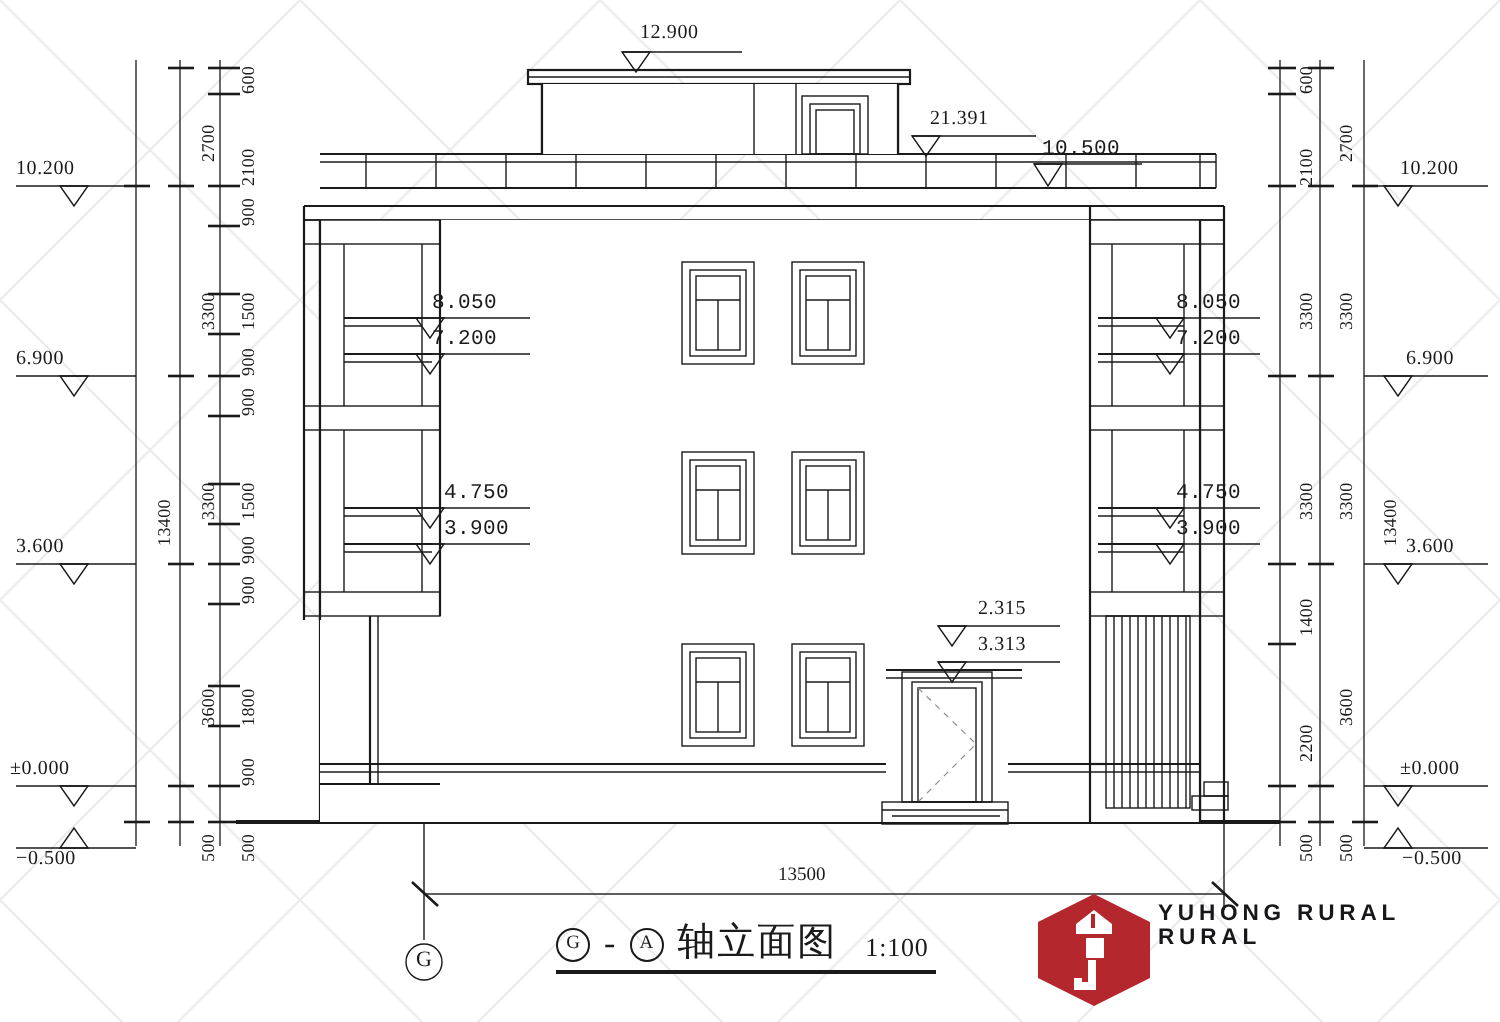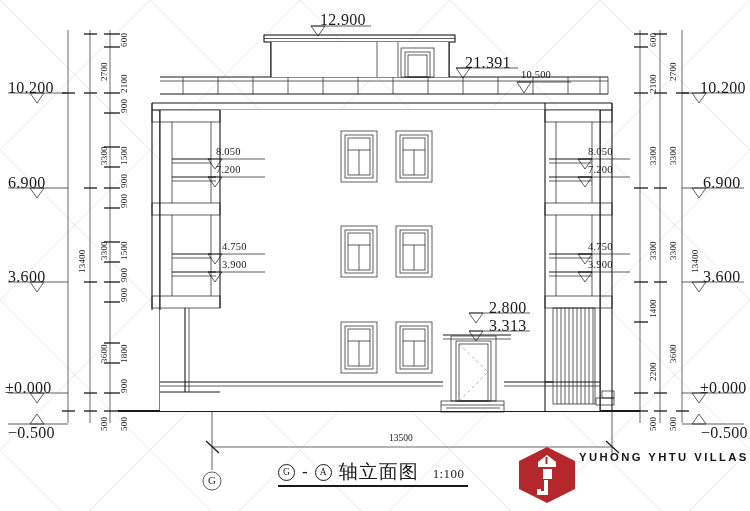--- a/index.html
+++ b/index.html
@@ -30,22 +30,22 @@
   .wm .wmtxt{font-size:12.5px;font-weight:bold;letter-spacing:.5px;color:#cfcfd5;}
   .wm .wmsub{font-size:5.4px;letter-spacing:.9px;color:#d6d6dc;margin-top:1px;}
 
   
   .txt{position:absolute;white-space:nowrap;font-family:"Liberation Serif", serif;}
   .dimv{
     font-size:9px;letter-spacing:.2px;
     transform-origin:0 0;transform:rotate(-90deg);
   }
   .dimh{font-size:9.5px;}
-  .lvl{font-size:16px;letter-spacing:.3px;}
-  .lvl-s{font-size:10.5px;letter-spacing:.2px;}
+  .lvl{font-size:10px;letter-spacing:.3px;}
+  .lvl-s{font-size:10.5px;letter-spacing:.2px;font-family:Liberation Mono, monospace;}
 
   
   #titlewrap{position:absolute;left:278px;top:462px;display:flex;align-items:flex-end;gap:7px;}
   .axcirc{
     width:15px;height:15px;border:1px solid #1a1a1a;border-radius:50%;
     display:flex;align-items:center;justify-content:center;
     font-size:9.5px;line-height:1;font-family:"Liberation Serif", serif;
   }
   #titlezh{font-size:19px;font-family:"DejaVu Sans", sans-serif;letter-spacing:1px;line-height:1;}
   #titledash{font-size:17px;line-height:1;padding-bottom:1px;}
@@ -749,21 +749,21 @@
   <div class="txt lvl-s" style="left:216px;top:146px;">8.050</div>
   <div class="txt lvl-s" style="left:216px;top:164px;">7.200</div>
   <div class="txt lvl-s" style="left:222px;top:241px;">4.750</div>
   <div class="txt lvl-s" style="left:222px;top:259px;">3.900</div>
 
   <div class="txt lvl-s" style="left:588px;top:146px;">8.050</div>
   <div class="txt lvl-s" style="left:588px;top:164px;">7.200</div>
   <div class="txt lvl-s" style="left:588px;top:241px;">4.750</div>
   <div class="txt lvl-s" style="left:588px;top:259px;">3.900</div>
 
-  <div class="txt lvl" style="left:489px;top:299px;">2.800</div>
+  <div class="txt lvl" style="left:489px;top:299px;">2.315</div>
   <div class="txt lvl" style="left:489px;top:317px;">3.313</div>
 
   <div class="txt dimh" style="left:389px;top:433px;">13500</div>
 
   <div class="txt" style="left:208px;top:474px;font-size:11px;">G</div>
 
   <div id="titlewrap">
     <div class="axcirc">G</div>
     <div id="titledash">-</div>
     <div class="axcirc">A</div>
@@ -775,17 +775,17 @@
   <div id="logo">
     <div id="logomark">
       <svg viewBox="0 0 56 56" style="position:absolute;left:0;top:0;width:56px;height:56px;">
         <path d="M19,15 L28,8 L37,15 L37,20 L19,20 Z" fill="#ffffff"></path>
         <rect x="24" y="22" width="9" height="10" fill="#ffffff"></rect>
         <path d="M27,33 L27,46 L20,46 L20,42" stroke="#ffffff" stroke-width="4" fill="none"></path>
         <rect x="26.5" y="10" width="2" height="7" fill="#b3272d"></rect>
       </svg>
     </div>
     <div id="logotxt">
-      <div id="logoen">YUHONG YHTU VILLAS</div>
+      <div id="logoen">YUHONG RURAL RURAL</div>
     </div>
   </div>
 
 </div>
 
 </body></html>

